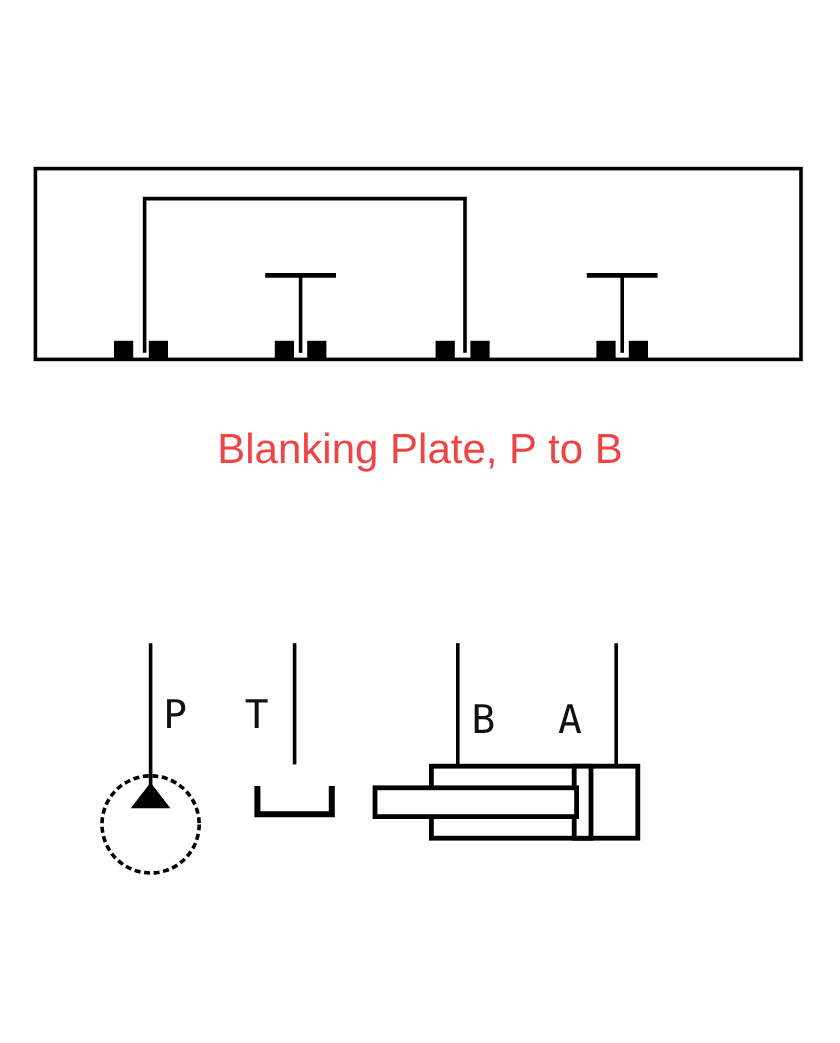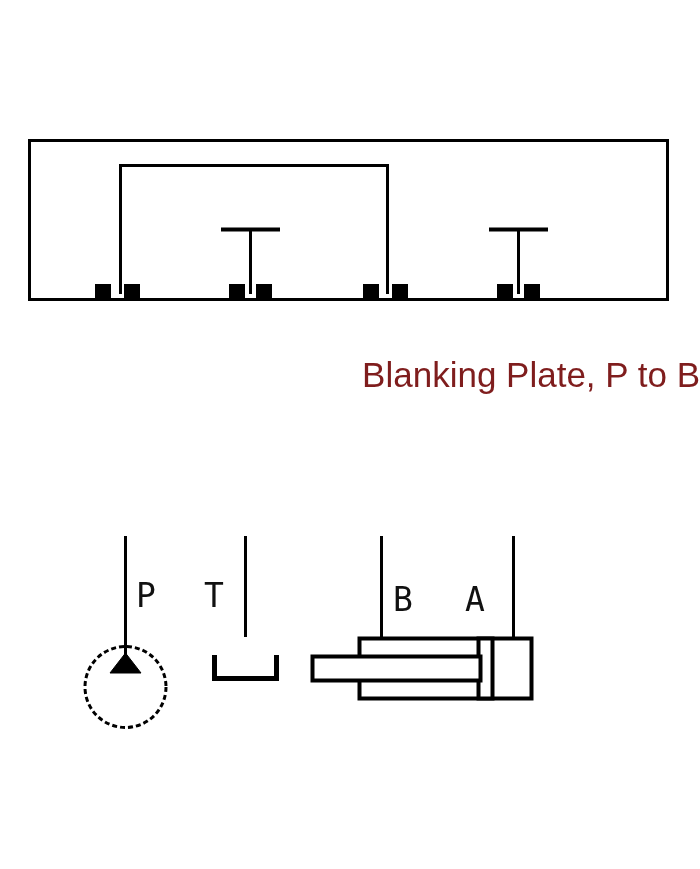--- a/index.html
+++ b/index.html
@@ -20,26 +20,26 @@
     left: 0;
     top: 0;
     width: 700px;
     height: 869px;
   }
   .title-text {
     position: absolute;
     left: 0;
     top: 355px;
     width: 700px;
-    text-align: right;
+    text-align: center;
     font-family: "Liberation Sans", sans-serif;
     font-size: 35px;
     font-weight: 400;
     letter-spacing: 0px;
-    color: #7f1d1d;
+    color: #ef4444;
     white-space: nowrap;
   }
   .port-label {
     position: absolute;
     font-family: "DejaVu Sans Mono", monospace;
     font-size: 33px;
     font-weight: 400;
     color: #111111;
     line-height: 1;
     white-space: nowrap;

